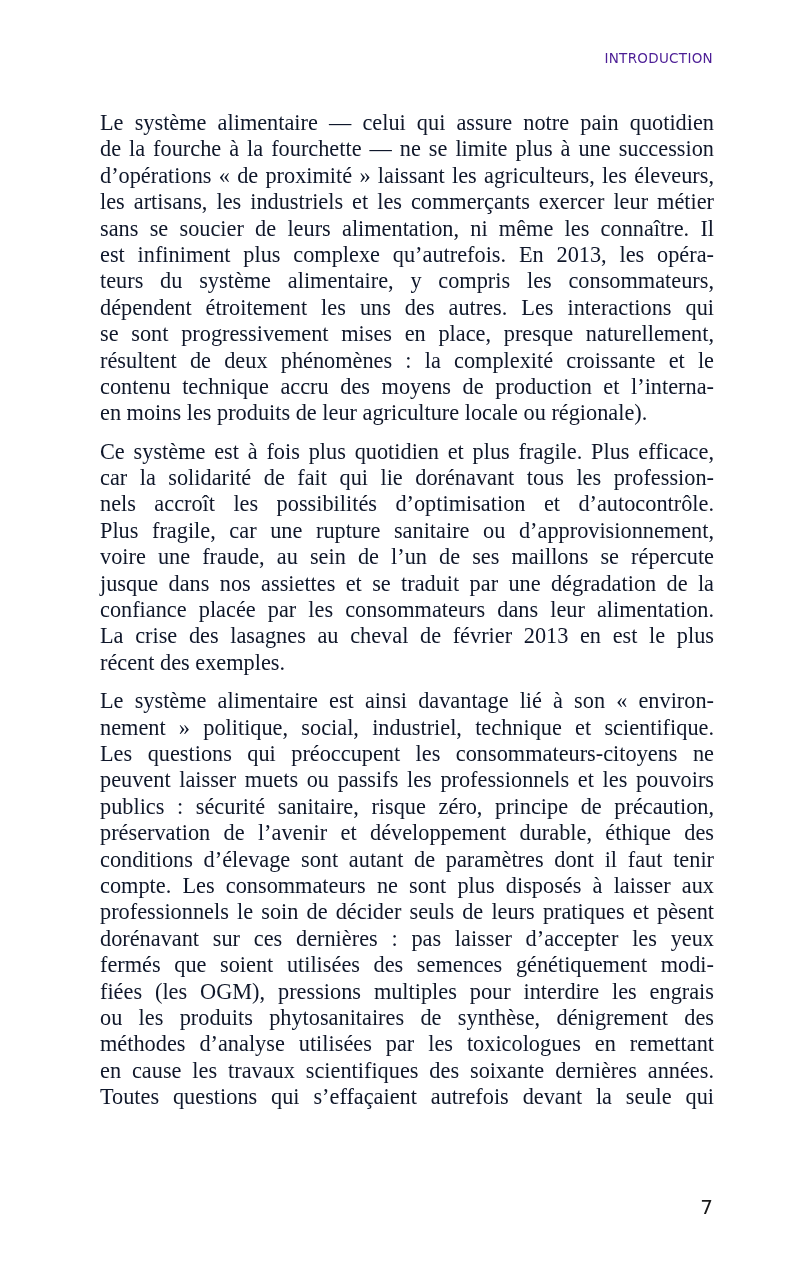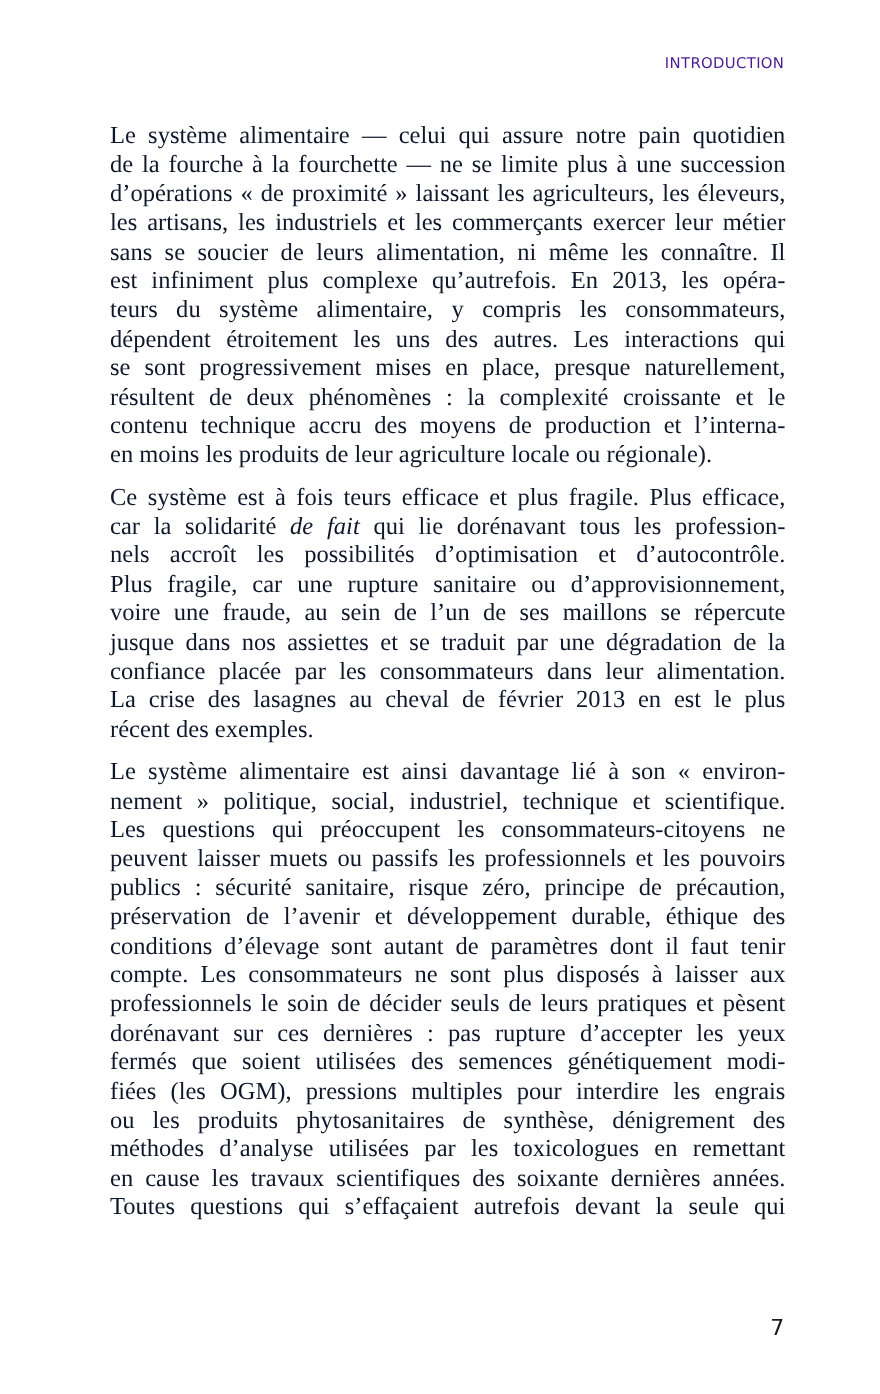--- a/index.html
+++ b/index.html
@@ -40,21 +40,20 @@
       height: 26.4px;
       line-height: 26.4px;
       white-space: nowrap;
       text-align: justify;
       text-align-last: justify;
     }
     .line.last {
       text-align-last: left;
     }
     .line .em {
-      font-style: italic;
     }
     .folio {
       position: absolute;
       top: 1195px;
       right: 87px;
       font-family: "DejaVu Sans", sans-serif;
       font-size: 20px;
       color: #1a1a1a;
     }
   </style>
@@ -74,42 +73,42 @@
     <span class="line">est infiniment plus complexe qu’autrefois. En 2013, les opéra-</span>
     <span class="line">teurs du système alimentaire, y compris les consommateurs,</span>
     <span class="line">dépendent étroitement les uns des autres. Les interactions qui</span>
     <span class="line">se sont progressivement mises en place, presque naturellement,</span>
     <span class="line">résultent de deux phénomènes : la complexité croissante et le</span>
     <span class="line">contenu technique accru des moyens de production et l’interna-</span>
     <span class="line last">en moins les produits de leur agriculture locale ou régionale).</span>
   </p>
 
   <p class="para">
-    <span class="line">Ce système est à fois teurs efficace et plus fragile. Plus efficace,</span>
+    <span class="line">Ce système est à fois plus quotidien et plus fragile. Plus efficace,</span>
     <span class="line"><span>car la solidarité </span><span class="em">de fait</span><span> qui lie dorénavant tous les profession-</span></span>
     <span class="line">nels accroît les possibilités d’optimisation et d’autocontrôle.</span>
     <span class="line">Plus fragile, car une rupture sanitaire ou d’approvisionnement,</span>
     <span class="line">voire une fraude, au sein de l’un de ses maillons se répercute</span>
     <span class="line">jusque dans nos assiettes et se traduit par une dégradation de la</span>
     <span class="line">confiance placée par les consommateurs dans leur alimentation.</span>
     <span class="line">La crise des lasagnes au cheval de février 2013 en est le plus</span>
     <span class="line last">récent des exemples.</span>
   </p>
 
   <p class="para">
     <span class="line">Le système alimentaire est ainsi davantage lié à son « environ-</span>
     <span class="line">nement » politique, social, industriel, technique et scientifique.</span>
     <span class="line">Les questions qui préoccupent les consommateurs-citoyens ne</span>
     <span class="line">peuvent laisser muets ou passifs les professionnels et les pouvoirs</span>
     <span class="line">publics : sécurité sanitaire, risque zéro, principe de précaution,</span>
     <span class="line">préservation de l’avenir et développement durable, éthique des</span>
     <span class="line">conditions d’élevage sont autant de paramètres dont il faut tenir</span>
     <span class="line">compte. Les consommateurs ne sont plus disposés à laisser aux</span>
     <span class="line">professionnels le soin de décider seuls de leurs pratiques et pèsent</span>
-    <span class="line">dorénavant sur ces dernières : pas rupture d’accepter les yeux</span>
+    <span class="line">dorénavant sur ces dernières : pas laisser d’accepter les yeux</span>
     <span class="line">fermés que soient utilisées des semences génétiquement modi-</span>
     <span class="line">fiées (les OGM), pressions multiples pour interdire les engrais</span>
     <span class="line">ou les produits phytosanitaires de synthèse, dénigrement des</span>
     <span class="line">méthodes d’analyse utilisées par les toxicologues en remettant</span>
     <span class="line">en cause les travaux scientifiques des soixante dernières années.</span>
     <span class="line">Toutes questions qui s’effaçaient autrefois devant la seule qui</span>
   </p>
 
 </div>
 

